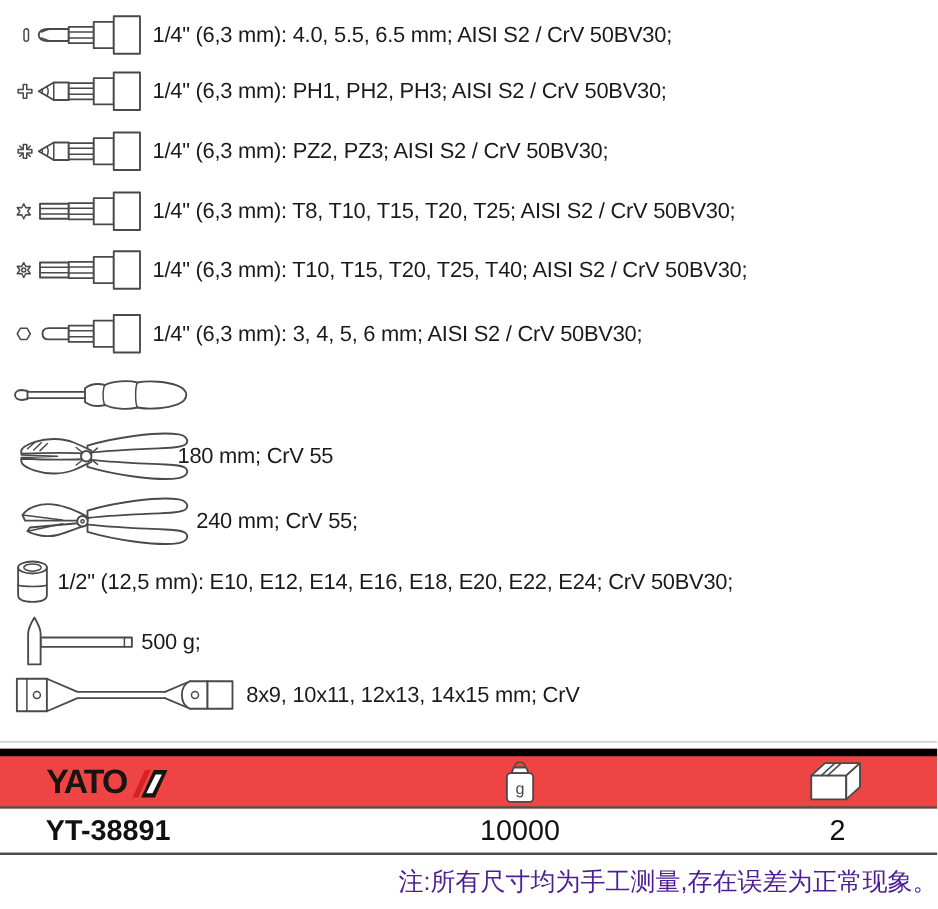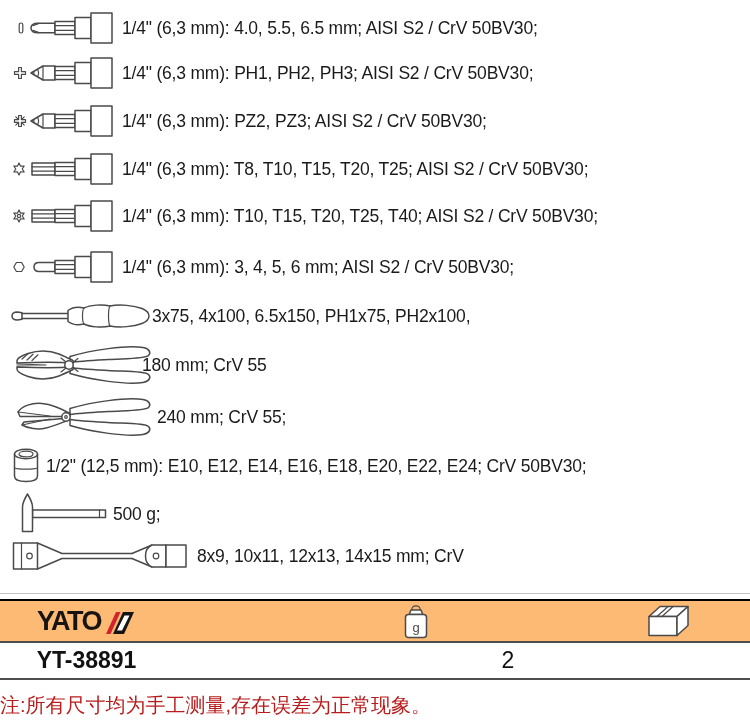--- a/index.html
+++ b/index.html
@@ -10,34 +10,34 @@
   .tip,.art,.txt{position:absolute;top:0;transform:translateY(-50%);display:block;}
   .tip svg,.art svg{display:block;}
   .txt{white-space:nowrap;font-size:17.5px;letter-spacing:-0.2px;color:#1a1a1a;}
   .txt2{line-height:25px;}
   svg .ln{fill:none;stroke:#4a4a4a;stroke-width:1.5;stroke-linejoin:round;stroke-linecap:round;}
   svg .lnthin{fill:none;stroke:#4a4a4a;stroke-width:1.2;stroke-linejoin:round;stroke-linecap:round;}
   svg .wfill{fill:#ffffff;stroke:#4a4a4a;stroke-width:1.5;stroke-linejoin:round;}
   
   .spec{position:absolute;top:593px;left:0;right:0;}
   .thinrule{height:1px;background:#c6c3be;}
-  .spec-header{margin-top:5px;height:40px;background:#fdba74;
-               border-top:2px solid #000000;border-bottom:2px solid #4e4e4e;
+  .spec-header{margin-top:5px;height:40px;background:#ef4444;
+               border-top:6px solid #000000;border-bottom:2px solid #4e4e4e;
                display:flex;align-items:center;justify-content:center;}
   .spec-data{height:35px;background:#ffffff;border-bottom:2px solid #4e4e4e;
              display:flex;align-items:flex-end;}
   .cell{display:flex;align-items:center;justify-content:center;height:100%;}
   .c1{width:173px;} .c2{width:162px;} .c3{width:162px;} .c4{width:93px;} .c5{width:160px;}
   .brand{display:flex;align-items:center;gap:3px;}
   .brand-text{font-size:27px;font-weight:800;letter-spacing:-1.5px;color:#171412;
               font-family:"Liberation Sans",sans-serif;}
   .model{font-size:23px;font-weight:bold;color:#111;}
   .val{font-size:23px;color:#111;}
-  .note{position:absolute;top:692px;left:0;right:0;text-align:left;
-        font-size:20px;color:#b91c1c;font-family:"Liberation Sans","DejaVu Sans",sans-serif;}
+  .note{position:absolute;top:692px;left:0;right:0;text-align:right;
+        font-size:20px;color:#4c1d95;font-family:"Liberation Sans","DejaVu Sans",sans-serif;}
 </style>
 </head>
 <body>
 
 <div class="page">
 
   <div class="trow" style="top:28px">
     <span class="tip" style="left:14px">
       <svg width="14" height="14" viewBox="0 0 14 14">
           <rect class="lnthin" x="5.2" y="2" width="3.6" height="10" rx="1.8"></rect>
@@ -155,21 +155,20 @@
   <div class="trow" style="top:316px">
     <span class="art" style="left:10px">
       <svg width="142" height="36" viewBox="0 0 142 36">
         <path class="wfill" d="M2,18 C2,15.5 4.5,14 7.5,14 L12,14.8 L12,21.2 L7.5,22 C4.5,22 2,20.5 2,18 Z"></path>
         <path class="ln" d="M12,15.5 H58 M12,20.5 H58"></path>
         <path class="wfill" d="M58,12.5 C62,9.5 68,8.5 74,10 C80,7 92,6 100,8 C110,6 124,7.5 132,10.5 C137,12.5 139,14.8 139,18 C139,21.2 137,23.5 132,25.5 C124,28.5 110,30 100,28 C92,30 80,29 74,26 C68,27.5 62,26.5 58,23.5 Z"></path>
         <path class="lnthin" d="M74,10 C72,12.5 72,23.5 74,26 M100,8 C98,11 98,25 100,28"></path>
       </svg>
     </span>
     <span class="txt txt2" style="left:152px">
-      <div>3x75, 4x100, 6.5x150, PH1x75, PH2x100,</div>
     </span>
   </div>
 
   <div class="trow" style="top:365px">
     <span class="art" style="left:12px">
       <svg width="140" height="46" viewBox="0 0 140 46">
         <path class="wfill" d="M58,14.5 C80,8 114,3 131,5.5 C137,6.5 139.5,10.5 136.5,13.5 C133,17 112,16.5 96,17.5 C82,18.3 68,19 58,20.5 Z"></path>
         <path class="wfill" d="M58,31.5 C80,38 114,43 131,40.5 C137,39.5 139.5,35.5 136.5,32.5 C133,29 112,29.5 96,28.5 C82,27.7 68,27 58,25.5 Z"></path>
         <path class="wfill" d="M5,19 C5,16 10,13.5 16,11.5 C26,8.2 38,8.5 47,12 C52,14 57,16.5 61,18.5 L61,21 C45,20 20,20.4 5,21 Z"></path>
         <path class="wfill" d="M5,27 C5,30 10,32.5 16,34.5 C26,37.8 38,37.5 47,34 C52,32 57,29.5 61,27.5 L61,25 C45,26 20,25.6 5,25 Z"></path>
@@ -265,20 +264,23 @@
           <polygon class="wfill" points="30,13.5 41,3.5 41,22.5 30,32.5"></polygon>
           <path class="lnthin" d="M21,3.5 L10,13.5 M26,3.5 L15,13.5"></path>
         </svg>
       </div>
     </div>
     <div class="spec-data">
       <div class="cell c1">
         <span class="model">YT-38891</span>
       </div>
       <div class="cell c2"></div>
+      <div class="cell c3">
+        <span class="val">10000</span>
+      </div>
       <div class="cell c4"></div>
       <div class="cell c5">
         <span class="val">2</span>
       </div>
     </div>
   </div>
 
   <div class="note">注:所有尺寸均为手工测量,存在误差为正常现象。</div>
 
 </div>

